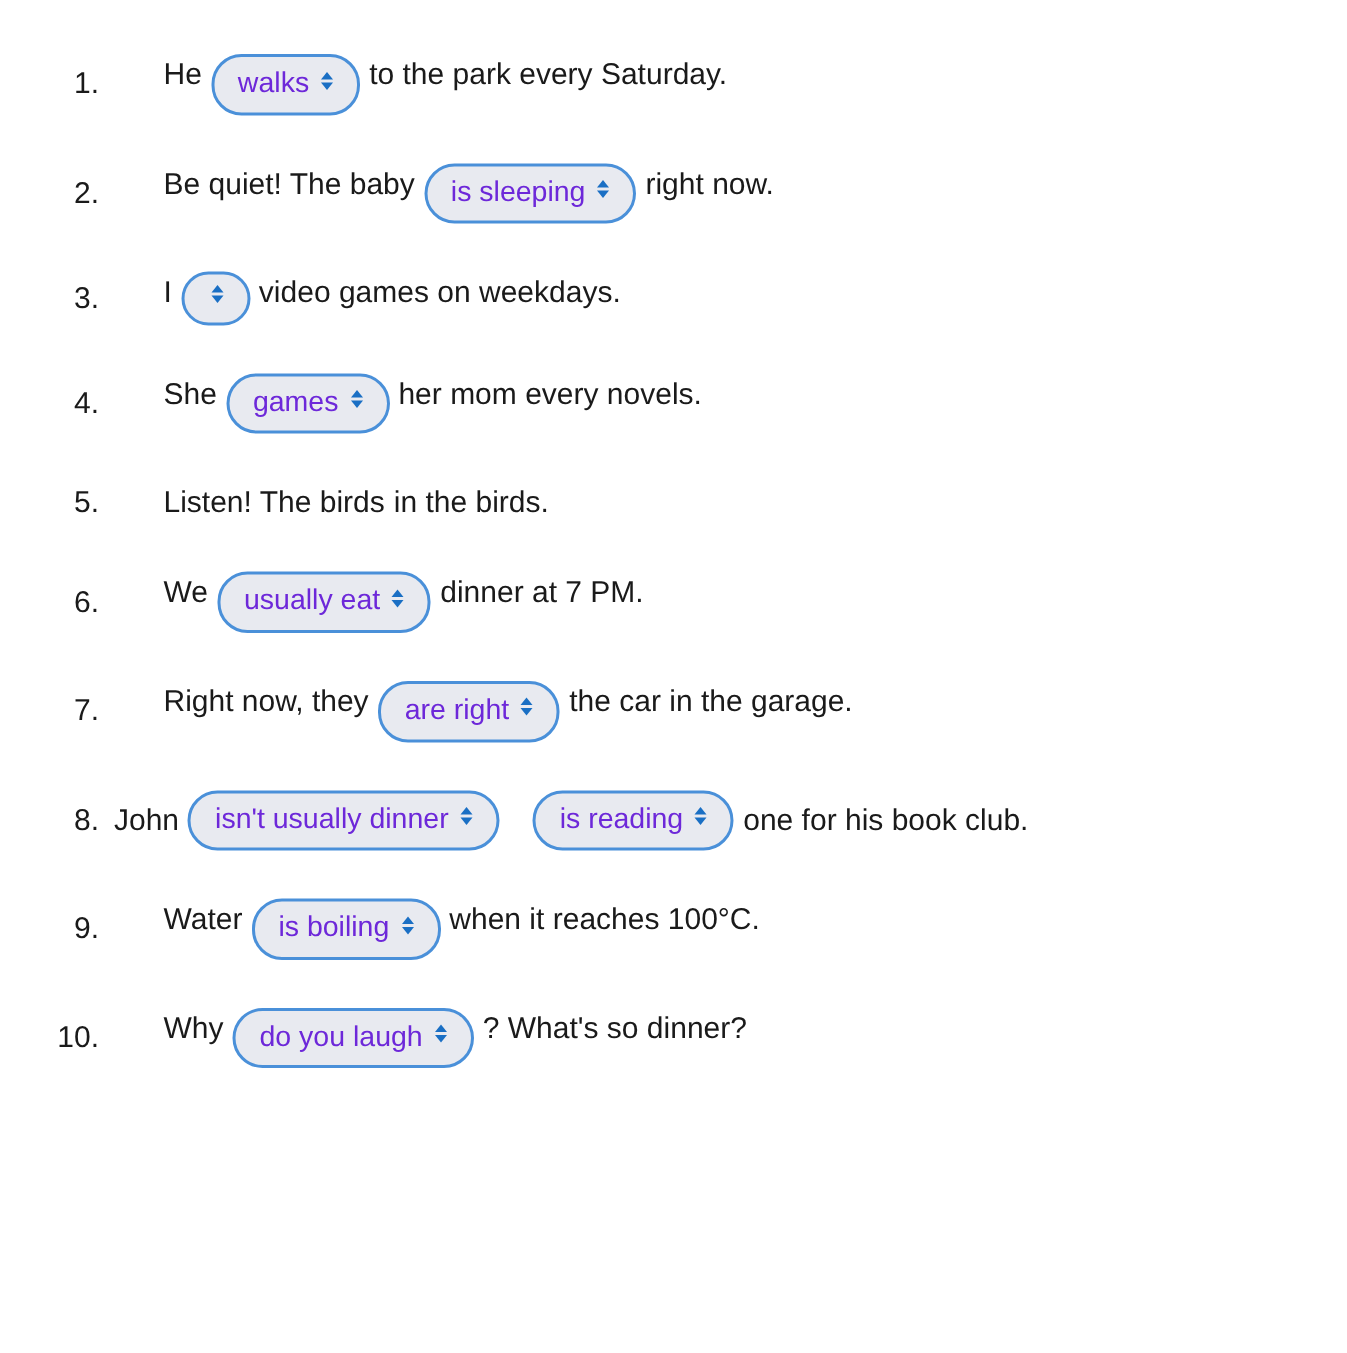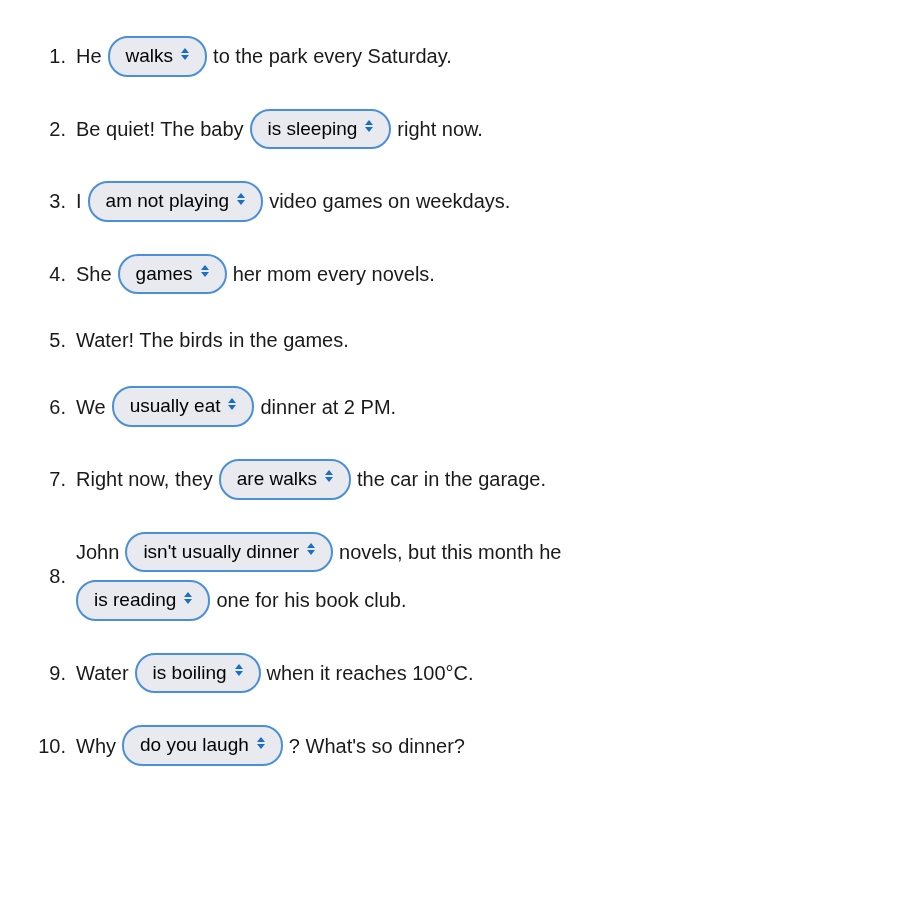--- a/index.html
+++ b/index.html
@@ -50,45 +50,45 @@
     }
 
     .dropdown-select {
       display: inline-flex;
       align-items: center;
       gap: 6px;
       background: #e8eaf0;
       border: 2px solid #4a90d9;
       border-radius: 20px;
       padding: 5px 14px 5px 16px;
-      color: #000000;
+      color: #6d28d9;
       font-size: 19px;
       font-weight: 400;
       cursor: pointer;
       white-space: nowrap;
     }
 
     .dropdown-select .chevron {
       color: #1a6fc4;
       font-size: 14px;
       display: inline-block;
     }
 
     .sentence-wrap {
       display: flex;
-      align-items: center;
       flex-wrap: wrap;
       gap: 6px;
       flex: 1;
+      margin-left: 33px;
     }
 
     .multiline-sentence {
       display: flex;
-      flex-direction: column;
-      gap: 8px;
+      flex-direction: row;
+      gap: 22px;
       flex: 1;
     }
 
     .sentence-line {
       display: flex;
       align-items: center;
       flex-wrap: wrap;
       gap: 6px;
     }
   </style>
@@ -122,21 +122,20 @@
             </svg></span>
         </span>
         <span class="sentence-text">right now.</span>
       </div>
     </li>
     <li class="sentence-item">
       <span class="sentence-number">3.</span>
       <div class="sentence-wrap">
         <span class="sentence-text">I</span>
         <span class="dropdown-select">
-          <span>am not playing</span>
           <span class="chevron"><svg width="12" height="16" viewBox="0 0 12 16" fill="none" xmlns="http://www.w3.org/2000/svg">
               <path d="M6 2L10 7H2L6 2Z" fill="#1a6fc4"></path>
               <path d="M6 14L2 9H10L6 14Z" fill="#1a6fc4"></path>
             </svg></span>
         </span>
         <span class="sentence-text">video games on weekdays.</span>
       </div>
     </li>
     <li class="sentence-item">
       <span class="sentence-number">4.</span>
@@ -148,65 +147,64 @@
               <path d="M6 2L10 7H2L6 2Z" fill="#1a6fc4"></path>
               <path d="M6 14L2 9H10L6 14Z" fill="#1a6fc4"></path>
             </svg></span>
         </span>
         <span class="sentence-text">her mom every novels.</span>
       </div>
     </li>
     <li class="sentence-item">
       <span class="sentence-number">5.</span>
       <div class="sentence-wrap">
-        <span class="sentence-text">Water! The birds</span>
-        <span class="sentence-text">in the games.</span>
+        <span class="sentence-text">Listen! The birds</span>
+        <span class="sentence-text">in the birds.</span>
       </div>
     </li>
     <li class="sentence-item">
       <span class="sentence-number">6.</span>
       <div class="sentence-wrap">
         <span class="sentence-text">We</span>
         <span class="dropdown-select">
           <span>usually eat</span>
           <span class="chevron"><svg width="12" height="16" viewBox="0 0 12 16" fill="none" xmlns="http://www.w3.org/2000/svg">
               <path d="M6 2L10 7H2L6 2Z" fill="#1a6fc4"></path>
               <path d="M6 14L2 9H10L6 14Z" fill="#1a6fc4"></path>
             </svg></span>
         </span>
-        <span class="sentence-text">dinner at 2 PM.</span>
+        <span class="sentence-text">dinner at 7 PM.</span>
       </div>
     </li>
     <li class="sentence-item">
       <span class="sentence-number">7.</span>
       <div class="sentence-wrap">
         <span class="sentence-text">Right now, they</span>
         <span class="dropdown-select">
-          <span>are walks</span>
+          <span>are right</span>
           <span class="chevron"><svg width="12" height="16" viewBox="0 0 12 16" fill="none" xmlns="http://www.w3.org/2000/svg">
               <path d="M6 2L10 7H2L6 2Z" fill="#1a6fc4"></path>
               <path d="M6 14L2 9H10L6 14Z" fill="#1a6fc4"></path>
             </svg></span>
         </span>
         <span class="sentence-text">the car in the garage.</span>
       </div>
     </li>
     <li class="sentence-item">
       <span class="sentence-number">8.</span>
       <div class="multiline-sentence">
         <div class="sentence-line">
           <span class="sentence-text">John</span>
           <span class="dropdown-select">
             <span>isn't usually dinner</span>
             <span class="chevron"><svg width="12" height="16" viewBox="0 0 12 16" fill="none" xmlns="http://www.w3.org/2000/svg">
                 <path d="M6 2L10 7H2L6 2Z" fill="#1a6fc4"></path>
                 <path d="M6 14L2 9H10L6 14Z" fill="#1a6fc4"></path>
               </svg></span>
           </span>
-          <span class="sentence-text">novels, but this month he</span>
         </div>
         <div class="sentence-line">
           <span class="dropdown-select">
             <span>is reading</span>
             <span class="chevron"><svg width="12" height="16" viewBox="0 0 12 16" fill="none" xmlns="http://www.w3.org/2000/svg">
                 <path d="M6 2L10 7H2L6 2Z" fill="#1a6fc4"></path>
                 <path d="M6 14L2 9H10L6 14Z" fill="#1a6fc4"></path>
               </svg></span>
           </span>
           <span class="sentence-text">one for his book club.</span>

